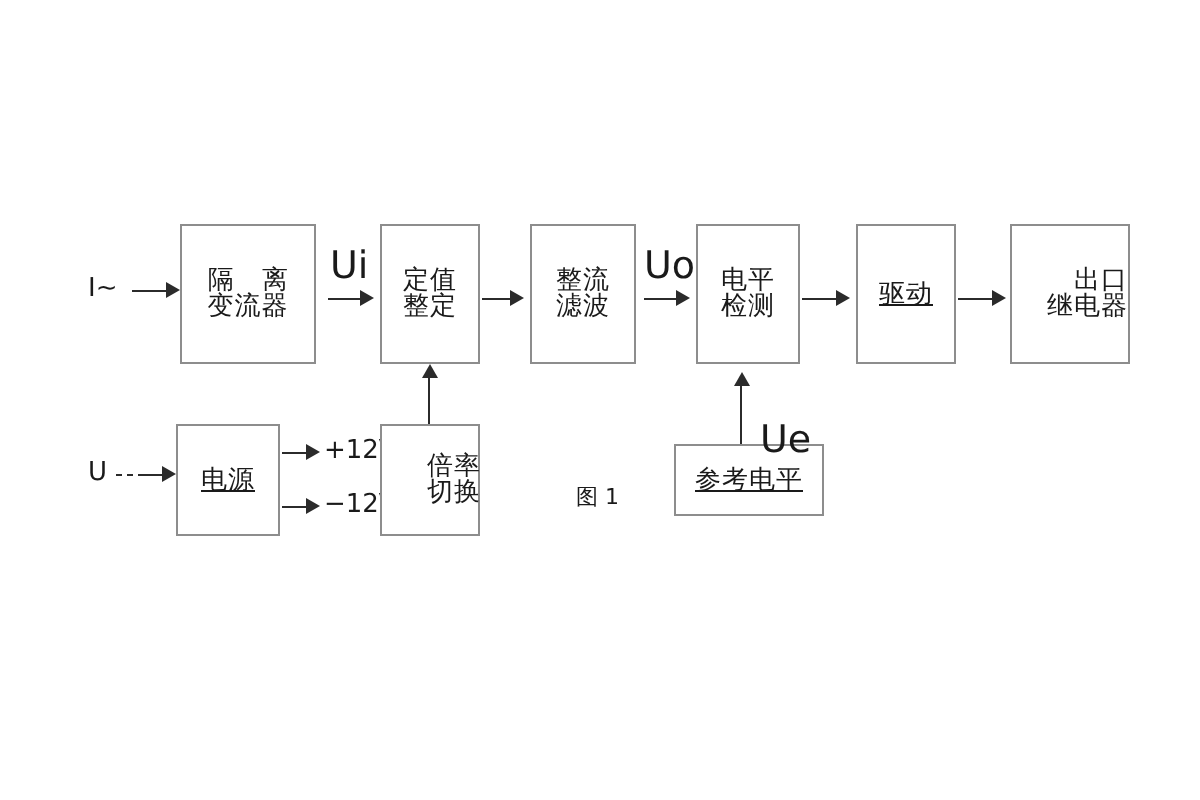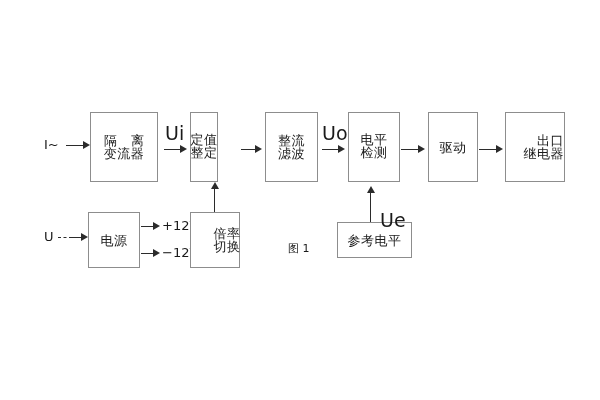--- a/index.html
+++ b/index.html
@@ -39,20 +39,21 @@
     display: block;
     font-size: 13px;
     letter-spacing: 0.5px;
     white-space: nowrap;
   }
   .block .ln + .ln {
     margin-top: 0;
   }
   .block.one-line .ln {
     margin-top: 0;
+    text-decoration: underline;
   }
   
   .sp .ln:first-child {
     letter-spacing: 5px;
     text-indent: 5px;
   }
   
   .lbl {
     position: absolute;
     font-size: 13px;
@@ -110,21 +111,21 @@
 
   <div class="block sp" style="left:90px; top:112px; width:68px; height:70px;">
     <span class="ln">隔 离</span>
     <span class="ln">变流器</span>
   </div>
 
   <div class="lbl sig" style="left:165px; top:124px;">Ui</div>
   <div class="hline" style="left:164px; top:149px; width:17px;"></div>
   <div class="arrow-r" style="left:180px; top:145px;"></div>
 
-  <div class="block" style="left:190px; top:112px; width:28px; height:70px;font-family:Liberation Mono, monospace;">
+  <div class="block" style="left:190px; top:112px; width:50px; height:70px;">
     <span class="ln">定值</span>
     <span class="ln">整定</span>
   </div>
 
   <div class="hline" style="left:241px; top:149px; width:15px;"></div>
   <div class="arrow-r" style="left:255px; top:145px;"></div>
 
   <div class="block" style="left:265px; top:112px; width:53px; height:70px;">
     <span class="ln">整流</span>
     <span class="ln">滤波</span>

